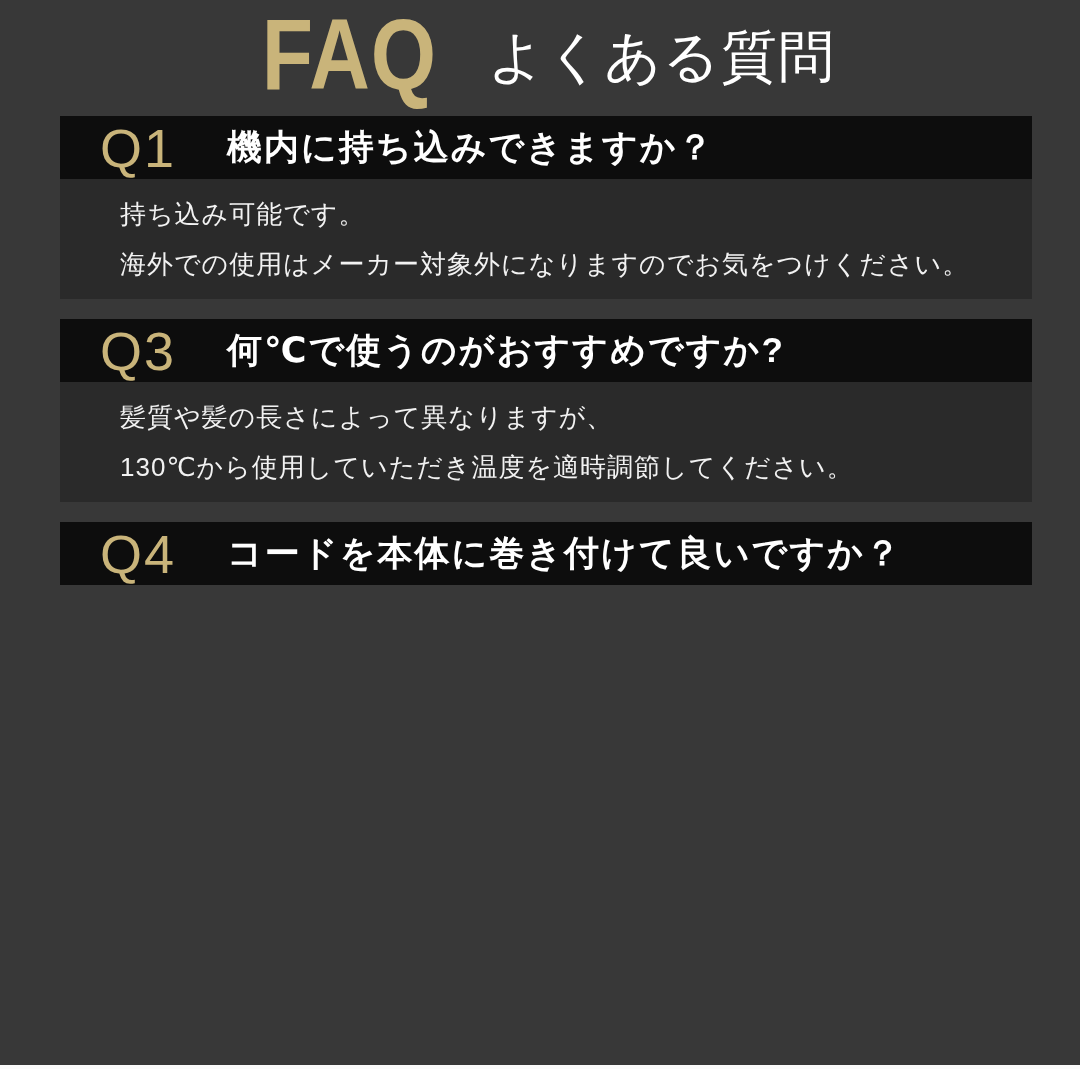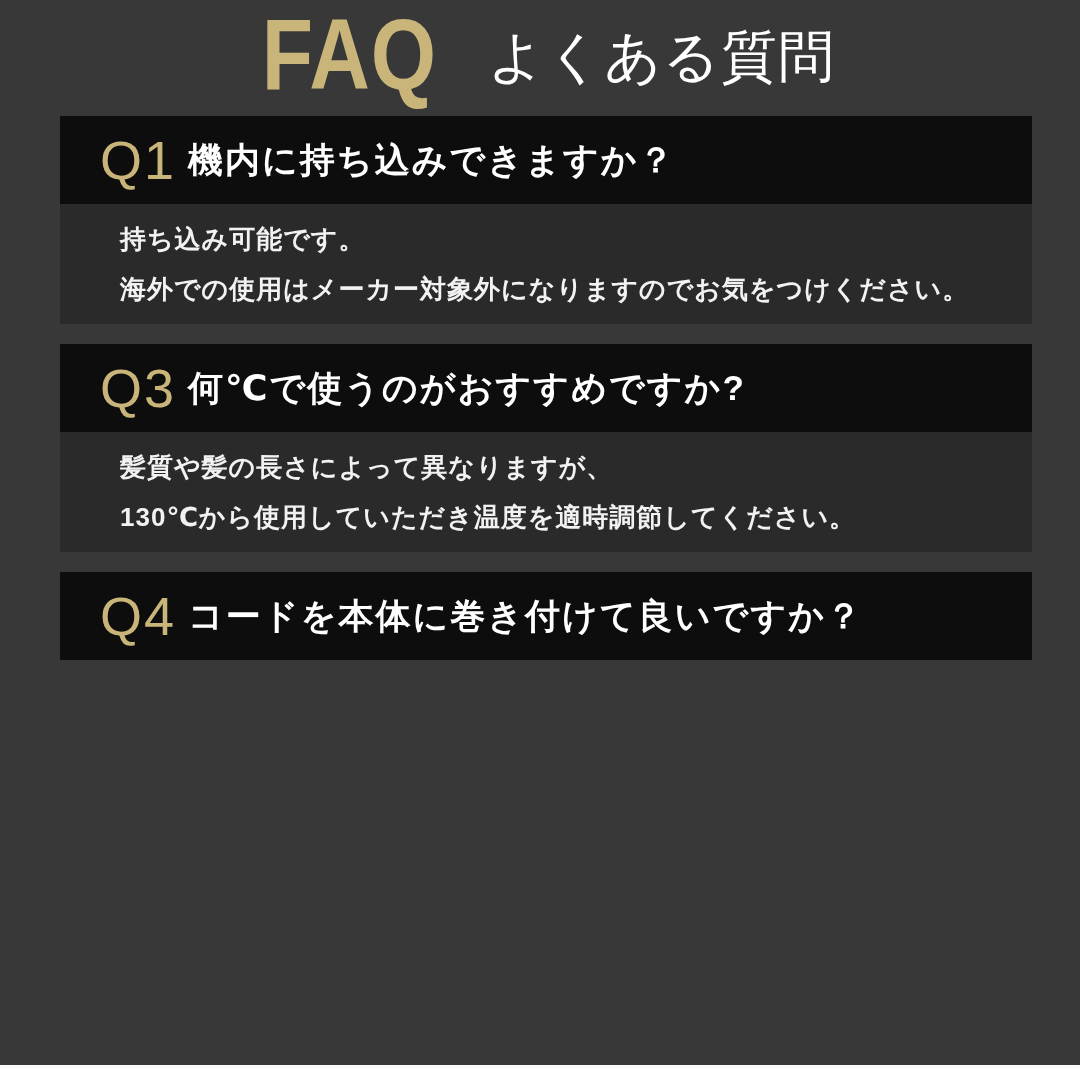--- a/index.html
+++ b/index.html
@@ -45,49 +45,50 @@
   
   .cards {
     margin: 12px 48px 0 60px;
     width: 972px;
   }
   .card {
     margin-bottom: 20px;
   }
   .q-bar {
     background: #0d0d0d;
-    height: 88px;
+    height: 63px;
     display: flex;
     align-items: center;
     padding-left: 40px;
   }
   .q-label {
     color: #c9b47a;
     font-size: 54px;
     font-weight: 400;
     line-height: 1;
     width: 88px;
     flex: 0 0 auto;
     letter-spacing: 2px;
   }
   .q-text {
     color: #ffffff;
     font-size: 35px;
     font-weight: 600;
     letter-spacing: 2px;
     white-space: nowrap;
+    margin-left: 39px;
   }
   .a-body {
     background: #2a2a2a;
     padding: 10px 26px 10px 60px;
   }
   .a-text {
     color: #f2f2f2;
     font-size: 26px;
-    font-weight: 700;
+    font-weight: 400;
     line-height: 50px;
     letter-spacing: 1px;
     white-space: pre-line;
   }
   .card-q2 .a-text {
     font-size: 25px;
   }
   
   .bottom-strip {
     position: absolute;

